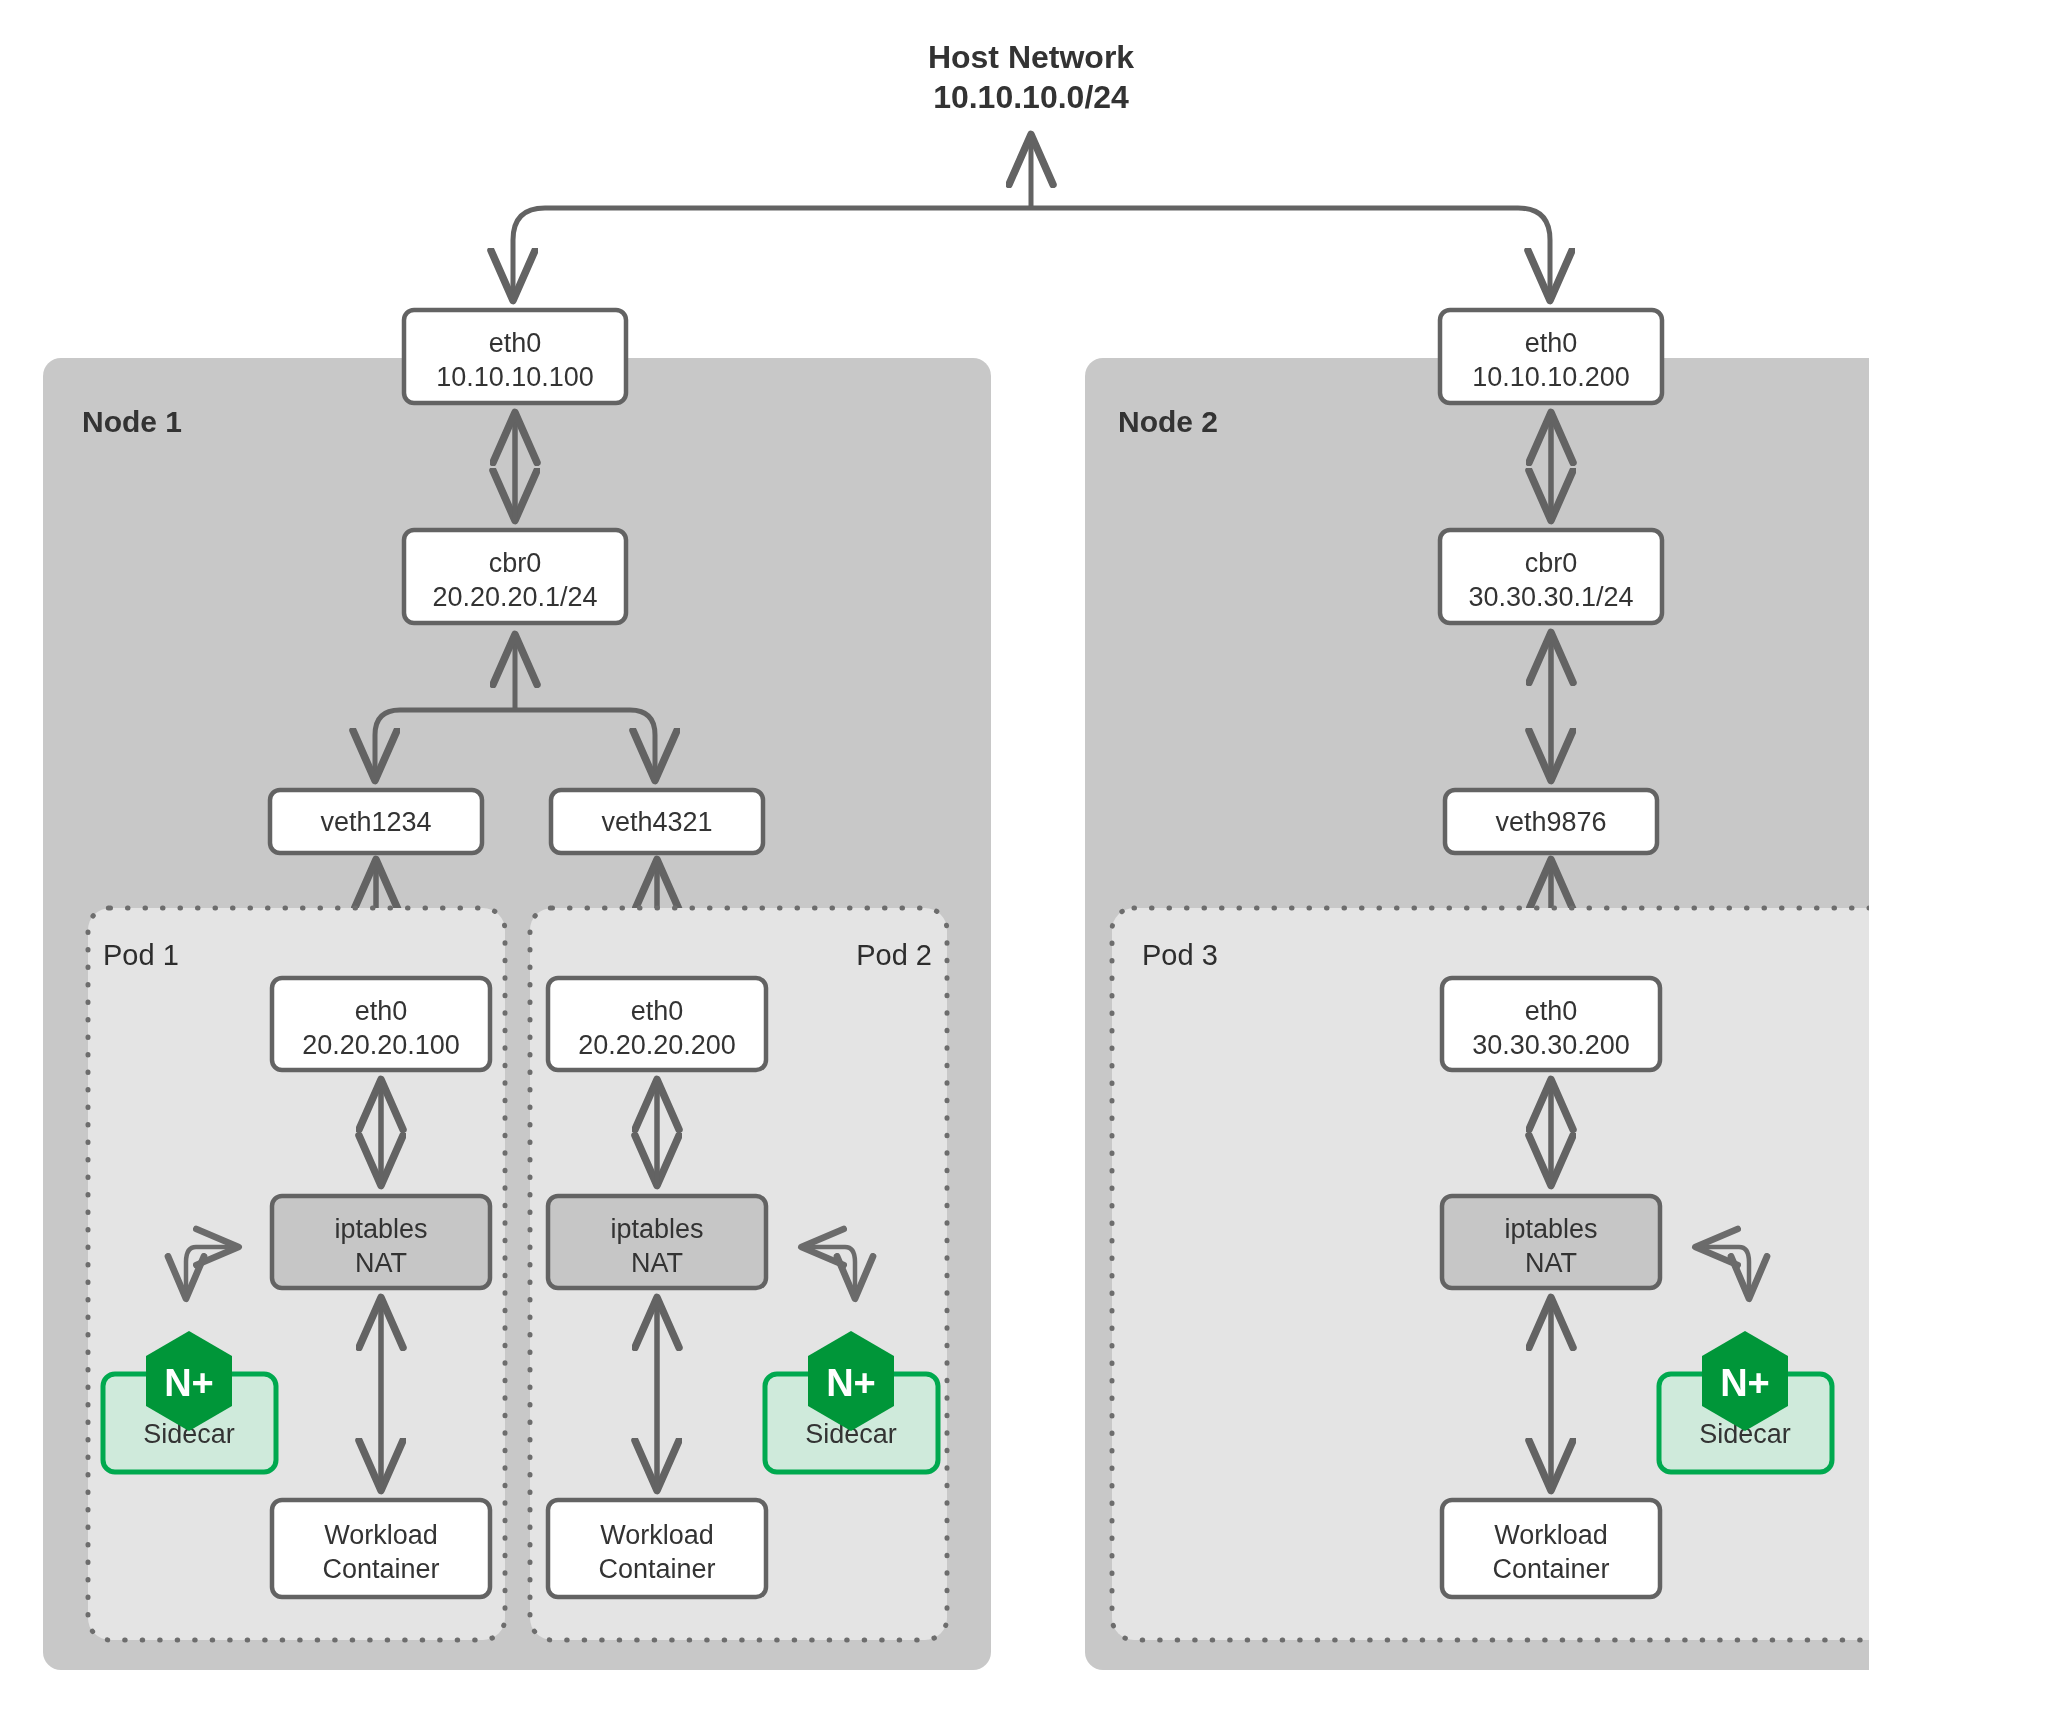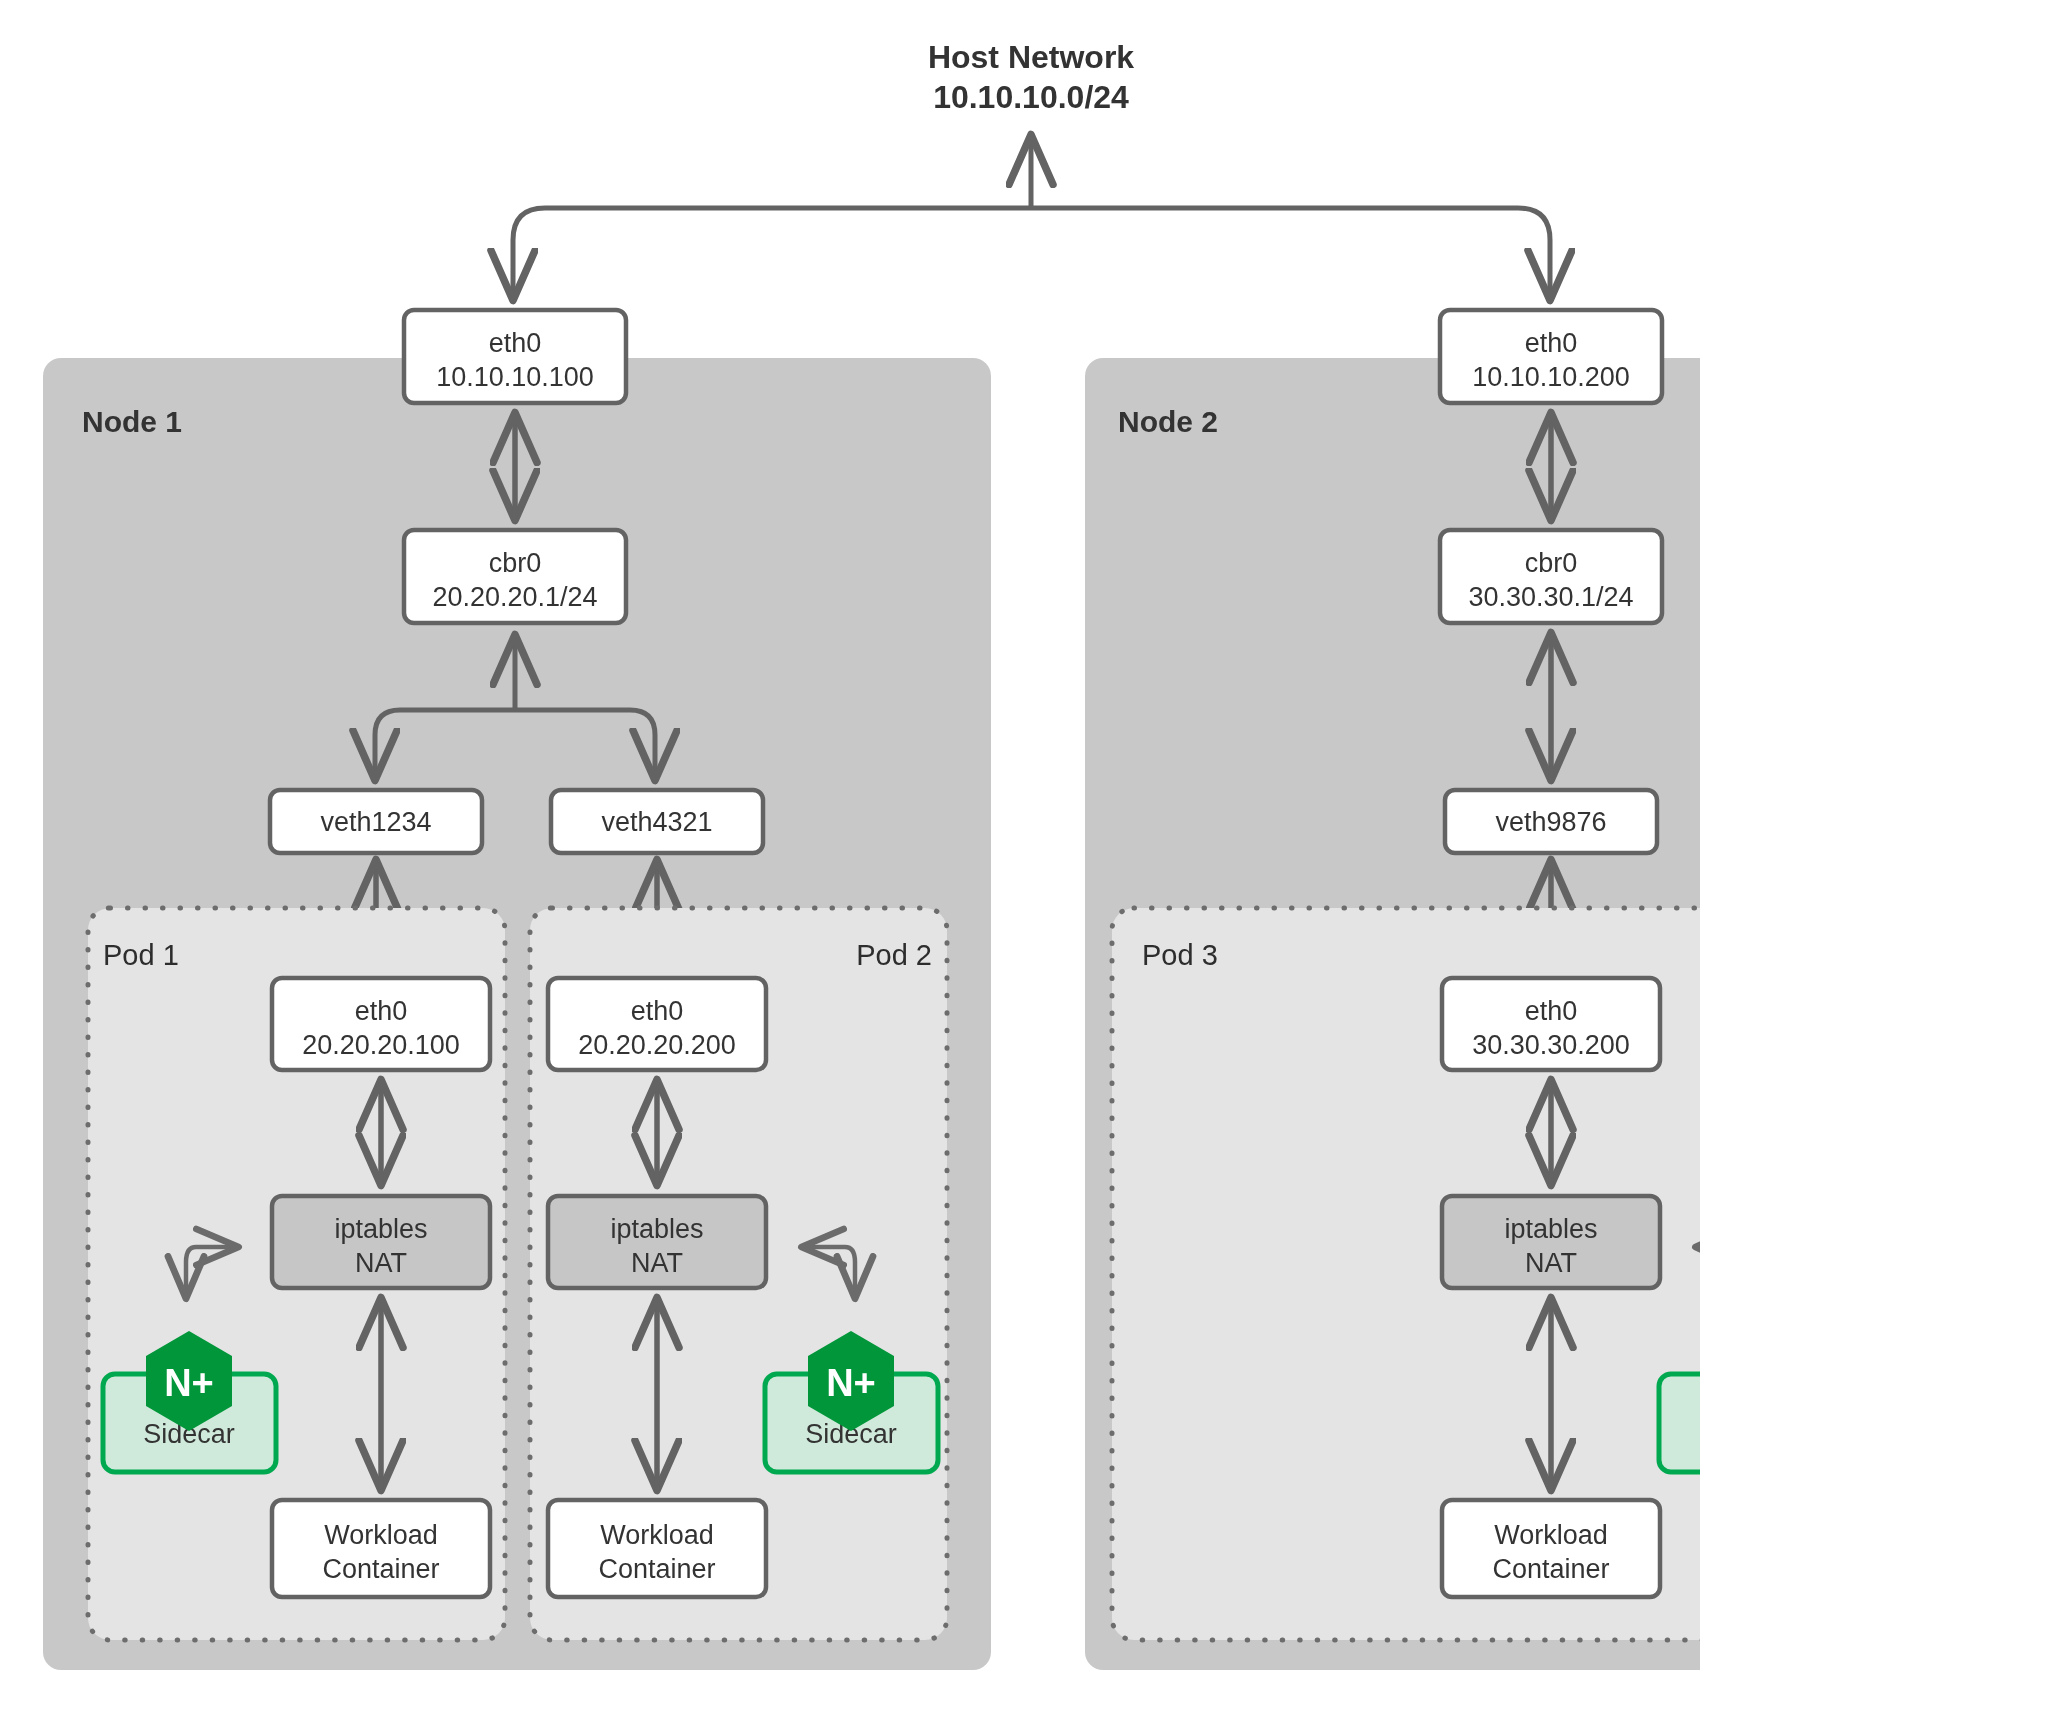--- a/index.html
+++ b/index.html
@@ -2,21 +2,21 @@
 <html><head>
 <meta charset="utf-8">
 <style>
   html, body {
     margin: 0;
     padding: 0;
     background: #ffffff;
   }
   #stage {
     position: relative;
-    width: 1700px;
+    width: 1869px;
     height: 1714px;
     background: #ffffff;
     font-family: "Liberation Sans", sans-serif;
     overflow: hidden;
     text-align: right;
   }
   svg.diagram {
     position: absolute;
     inset: 0;
     width: 2048px;

